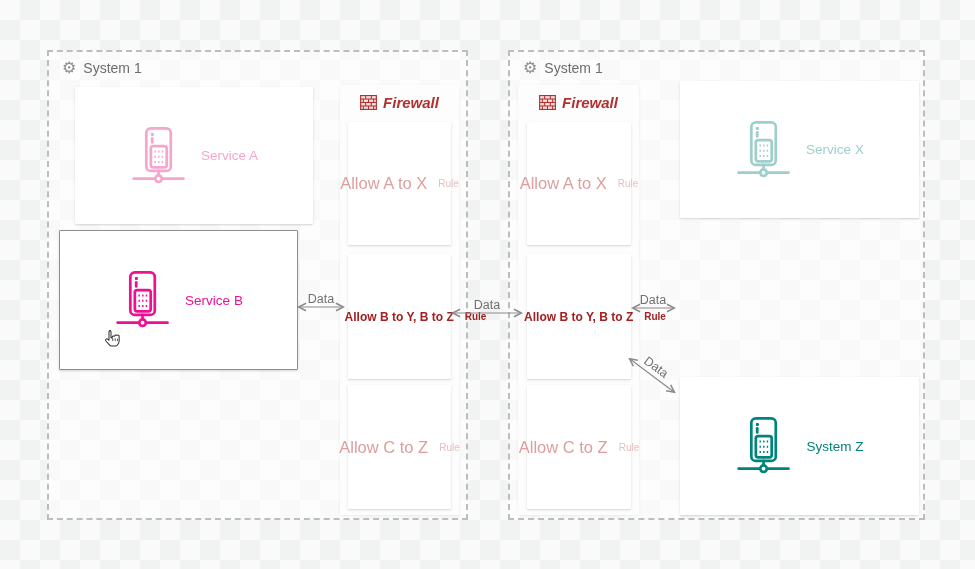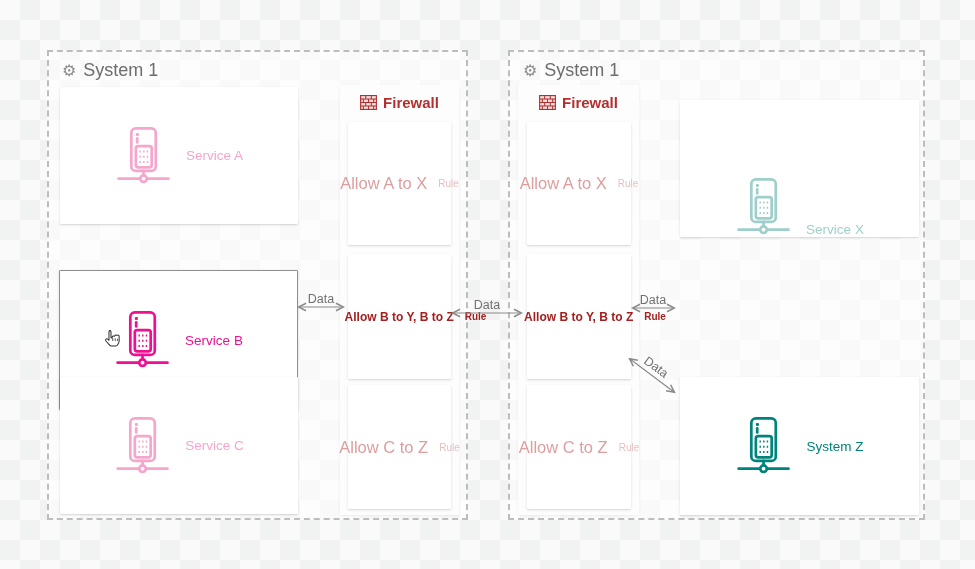--- a/index.html
+++ b/index.html
@@ -24,21 +24,21 @@
     background: var(--system-bg, rgba(255,255,255,0.55));
   }
   #system-1 { left: 47px; top: 50px; width: 421px; height: 470px; }
   #system-2 { left: 508px; top: 50px; width: 417px; height: 470px; }
 
   .system-header {
     position: absolute; left: 13px; top: 8px;
     display: flex; align-items: center; gap: 7px;
   }
   .gear { font-size: 16px; color: var(--icon-gray, #8d8d8d); line-height: 1; }
-  .system-title { font-size: 18px; color: var(--text-gray, #6d6d6d); }
+  .system-title { font-size: 14px; color: var(--text-gray, #6d6d6d); }
 
   .card {
     position: absolute;
     background: var(--card-bg, #ffffff);
     border-radius: 1px;
     box-shadow: 0 1px 3px rgba(0,0,0,0.12), 0 1px 1px rgba(0,0,0,0.05);
     display: flex; flex-direction: row;
     align-items: center; justify-content: center;
   }
   .service-card { gap: 13px; }
@@ -55,37 +55,37 @@
     position: absolute;
     background: #fdfdfd;
     box-shadow: 0 1px 3px rgba(0,0,0,0.07);
   }
   #fw-panel-1 { left: 291px; top: 33px; width: 119px; height: 430px; }
   #fw-panel-2 { left: 8px;   top: 33px; width: 121px; height: 430px; }
   .firewall-header {
     position: absolute; left: 0; right: 0; top: 9px;
     display: flex; align-items: center; justify-content: center; gap: 6px;
   }
-  .firewall-title { font-size: 15px; font-weight: 600; color: var(--red-firewall, #b23030); }
+  .firewall-title { font-size: 15px; font-weight: 600; color: var(--red-firewall, #b23030); font-style: italic; }
   .brick-icon { width: 17px; height: 15px; display: block; }
 
   .rule-card { gap: 11px; }
   .rule-title { font-size: 16.5px; white-space: nowrap; }
   .rule-sub { font-size: 10px; }
   .rule-card.inactive .rule-title { color: var(--red-rule-faded, #dc9e9e); }
   .rule-card.inactive .rule-sub   { color: var(--red-rule-sub-faded, #e7bfbf); }
   .rule-card.active .rule-title { color: var(--red-rule-active, #a32020); font-size: 12px; font-weight: 600; margin-left: 32px; }
   .rule-card.active .rule-sub   { color: var(--red-rule-active, #a32020); font-weight: 600; }
 
   
-  #svc-a { left: 11px; top: 35px;  width: 238px; height: 137px; }
-  #svc-b { left: 10px; top: 178px; width: 239px; height: 140px; margin-top: 40px; }
+  #svc-a { left: 26px; top: 35px;  width: 238px; height: 137px; }
+  #svc-b { left: 10px; top: 178px; width: 239px; height: 140px; }
   #svc-c { left: 11px; top: 325px; width: 238px; height: 137px; }
   
-  #svc-x { left: 170px; top: 48px;  width: 239px; height: 137px; align-items: flex-end; }
+  #svc-x { left: 170px; top: 29px;  width: 239px; height: 137px; }
   #svc-y { left: 170px; top: 178px; width: 239px; height: 140px; }
   #svc-z { left: 170px; top: 325px; width: 239px; height: 138px; }
 
   #fw-panel-1 .rule-card { left: 8px; width: 103px; }
   #fw-panel-2 .rule-card { left: 9px; width: 104px; }
   .rule-1 { top: 37px;  height: 123px; }
   .rule-2 { top: 169px; height: 125px; }
   .rule-3 { top: 300px; height: 124px; }
 
   #arrow-layer {
@@ -171,26 +171,20 @@
       <div class="service-label">Service A</div>
     </div>
 
     <div class="card service-card pink-active selected" id="svc-b">
       <svg class="server-icon">
           <use href="#sym-server"></use>
         </svg>
       <div class="service-label">Service B</div>
     </div>
 
-    <div class="card service-card pink-faded" id="svc-c">
-      <svg class="server-icon">
-          <use href="#sym-server"></use>
-        </svg>
-      <div class="service-label">Service C</div>
-    </div>
 
     <div class="firewall-panel" id="fw-panel-1">
       <div class="firewall-header">
         <svg class="brick-icon">
             <use href="#sym-brick"></use>
           </svg>
         <span class="firewall-title">Firewall</span>
       </div>
       <div class="card rule-card rule-1 inactive">
         <div class="rule-title">Allow A to X</div>

